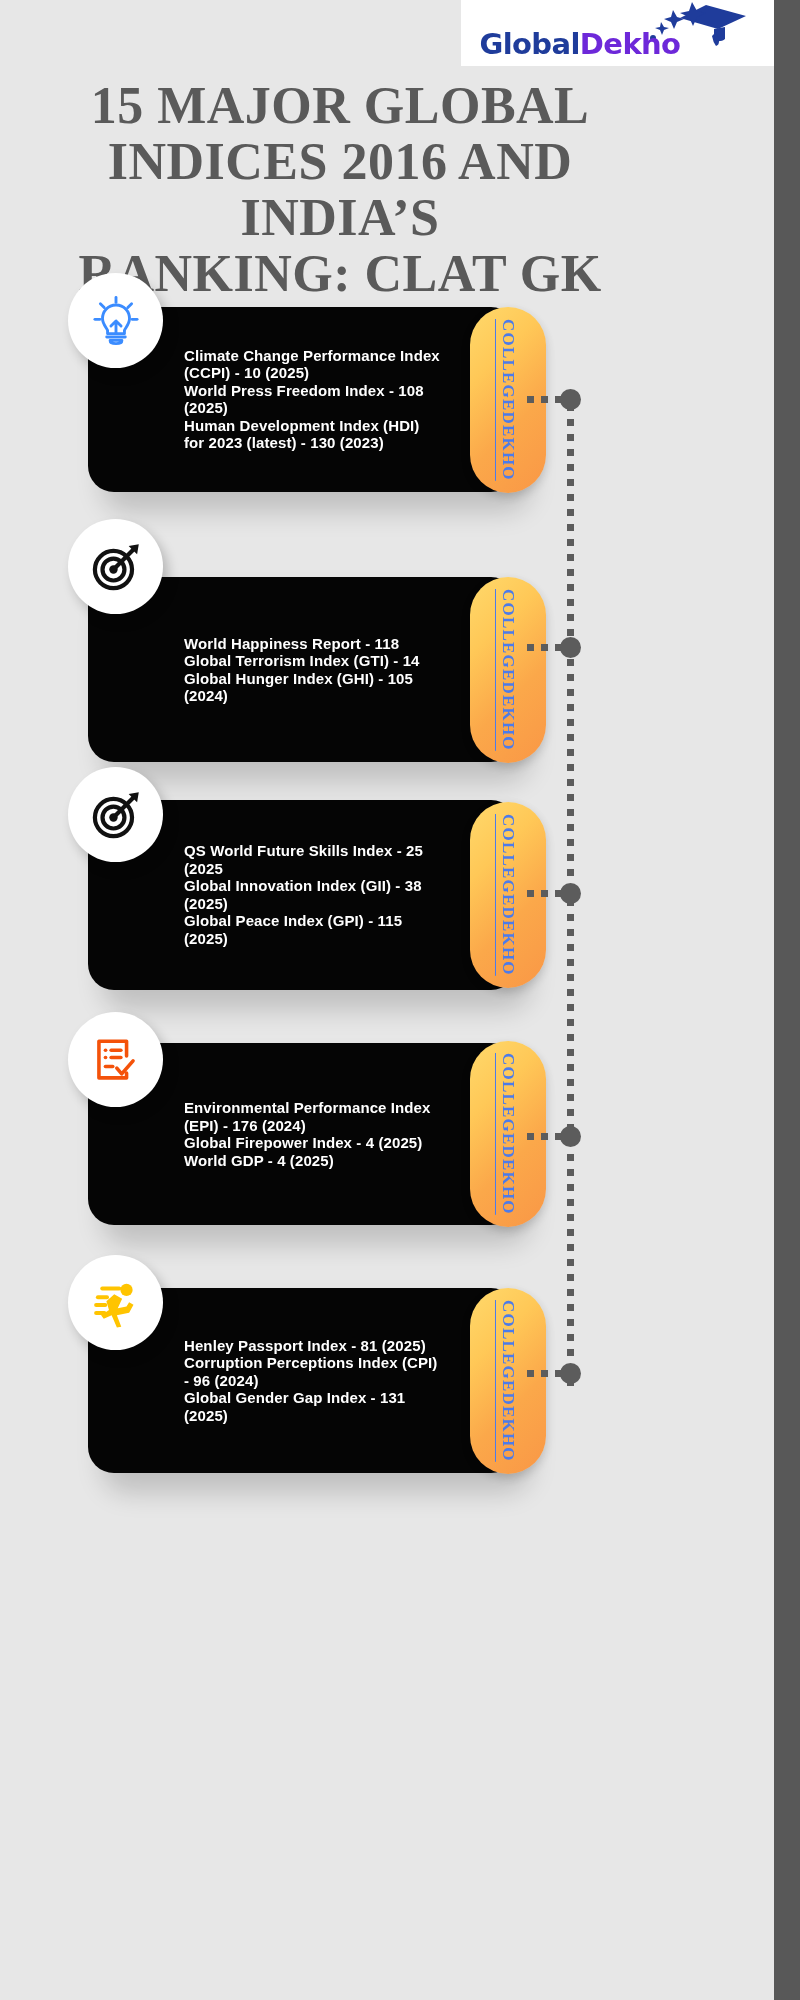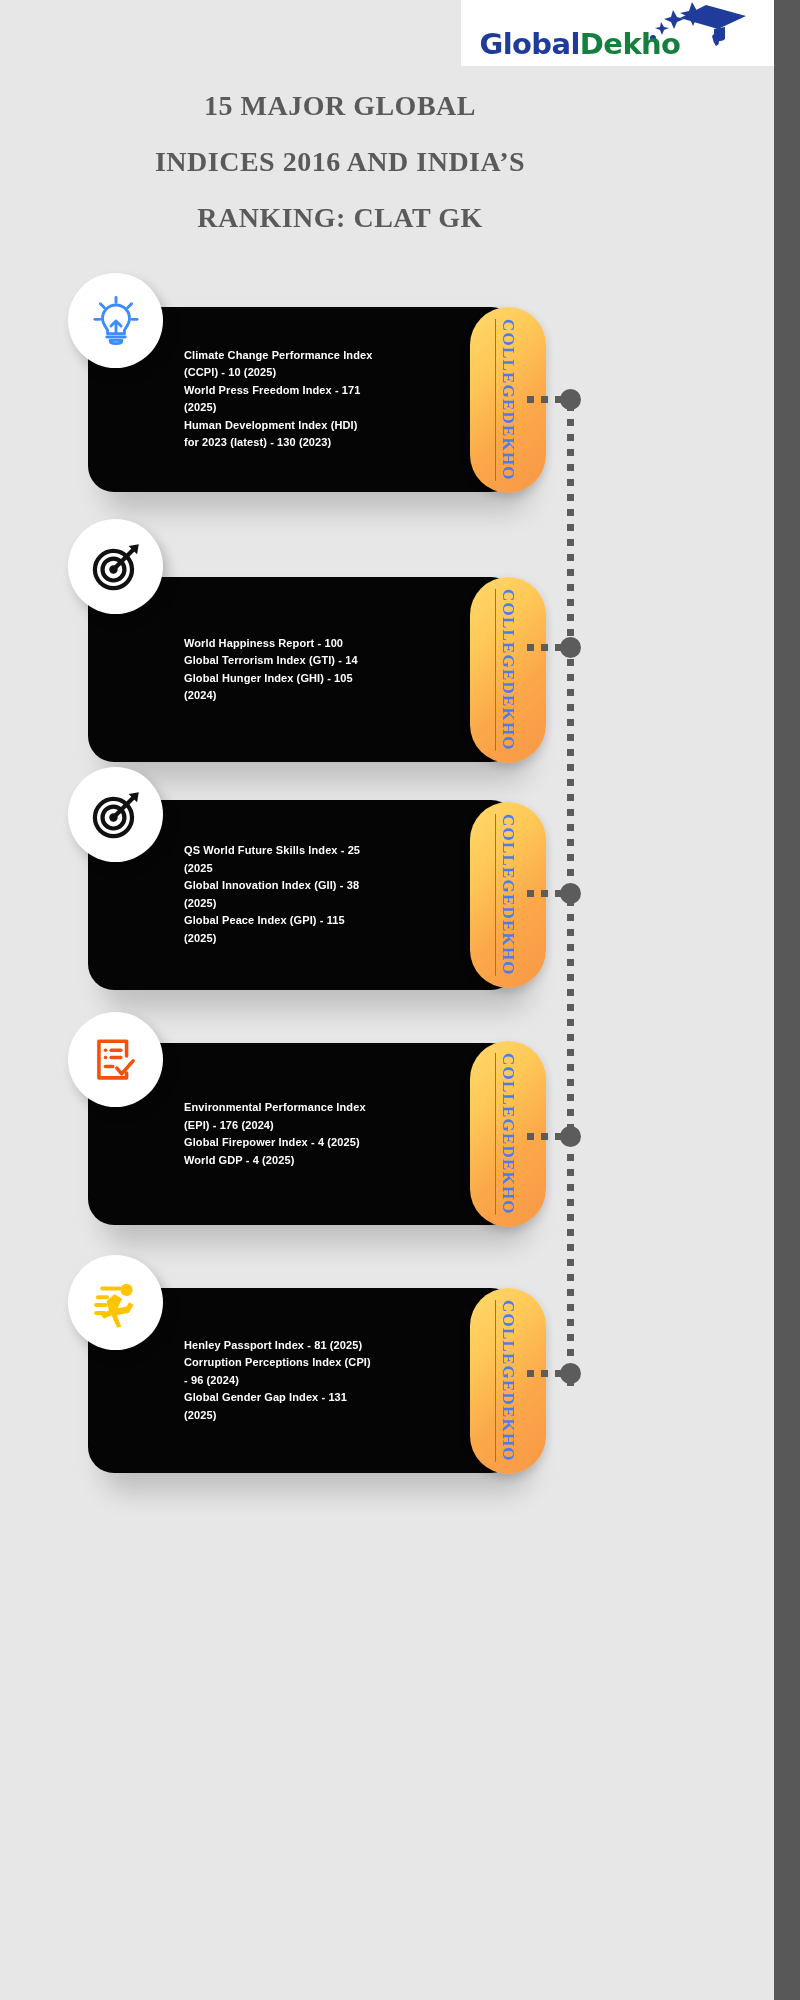--- a/index.html
+++ b/index.html
@@ -23,51 +23,51 @@
     background:#ffffff; display:flex; align-items:center; justify-content:center;
   }
   .logo-inner{ position:relative; width:300px; height:60px; }
   .logo-word{
     position:absolute; left:12px; top:24px;
     font-family:"DejaVu Sans", sans-serif;
     font-weight:bold; font-size:29px; letter-spacing:-0.6px;
     white-space:nowrap;
   }
   .logo-college{ color:#1F3C9B; }
-  .logo-dekho{ color:#15803d; }
+  .logo-dekho{ color:#6d28d9; }
   .logo-cap{ position:absolute; left:178px; top:-1px; }
 
   
   .title{
     position:absolute; left:60px; top:78px; width:560px;
     text-align:center;
     font-family:"Liberation Serif", serif;
     font-weight:bold;
-    font-size:28px;
+    font-size:52px;
     line-height:56px;
     color:#5a5a5a;
     letter-spacing:0.5px;
   }
   .title span{ display:block; }
 
   
   .card{
     position:absolute;
     left:88px; width:429px; height:185px;
     background:#050505;
     border-radius:26px;
     box-shadow:14px 20px 26px rgba(0,0,0,0.17);
   }
   .card-text{
     position:absolute;
     left:96px; top:50%;
     transform:translateY(-50%);
     width:300px;
     color:#ffffff;
-    font-size:11px;
+    font-size:15px;
     font-weight:bold;
     line-height:17.6px;
     letter-spacing:0.1px;
   }
   .card-text .ln{ display:block; }
 
   
   .icon-badge{
     position:absolute;
     width:95px; height:95px; border-radius:50%;
@@ -140,21 +140,21 @@
 <div class="title">
   <span>15 MAJOR GLOBAL</span>
   <span>INDICES 2016 AND INDIA’S</span>
   <span>RANKING: CLAT GK</span>
 </div>
 
 <div class="card" style="top:307px;">
   <div class="card-text">
     <span class="ln">Climate Change Performance Index</span>
     <span class="ln">(CCPI) - 10 (2025)</span>
-    <span class="ln">World Press Freedom Index - 171</span>
+    <span class="ln">World Press Freedom Index - 108</span>
     <span class="ln">(2025)</span>
     <span class="ln">Human Development Index (HDI)</span>
     <span class="ln">for 2023 (latest) - 130 (2023)</span>
   </div>
   <div class="tab">
     <span class="tab-text">COLLEGEDEKHO</span>
   </div>
 </div>
 <div class="icon-badge" style="left:68px; top:273px;">
   <svg width="54" height="54" viewBox="0 0 64 64">
@@ -167,21 +167,21 @@
       <path d="M32 13 C22 13 16 21 16 29 C16 35 20 39 22 43 L22 47 L42 47 L42 43 C44 39 48 35 48 29 C48 21 42 13 32 13 Z"></path>
       <path d="M32 47 L32 32 L26 38 M32 32 L38 38"></path>
       <path d="M21 51 L43 51"></path>
       <path d="M25 55 L39 55 C39 60 25 60 25 55 Z"></path>
     </g>
   </svg>
 </div>
 
 <div class="card" style="top:577px;">
   <div class="card-text">
-    <span class="ln">World Happiness Report - 100</span>
+    <span class="ln">World Happiness Report - 118</span>
     <span class="ln">Global Terrorism Index (GTI) - 14</span>
     <span class="ln">Global Hunger Index (GHI) - 105</span>
     <span class="ln">(2024)</span>
   </div>
   <div class="tab">
     <span class="tab-text">COLLEGEDEKHO</span>
   </div>
 </div>
 <div class="icon-badge" style="left:68px; top:519px;">
   <svg width="54" height="54" viewBox="0 0 64 64">

